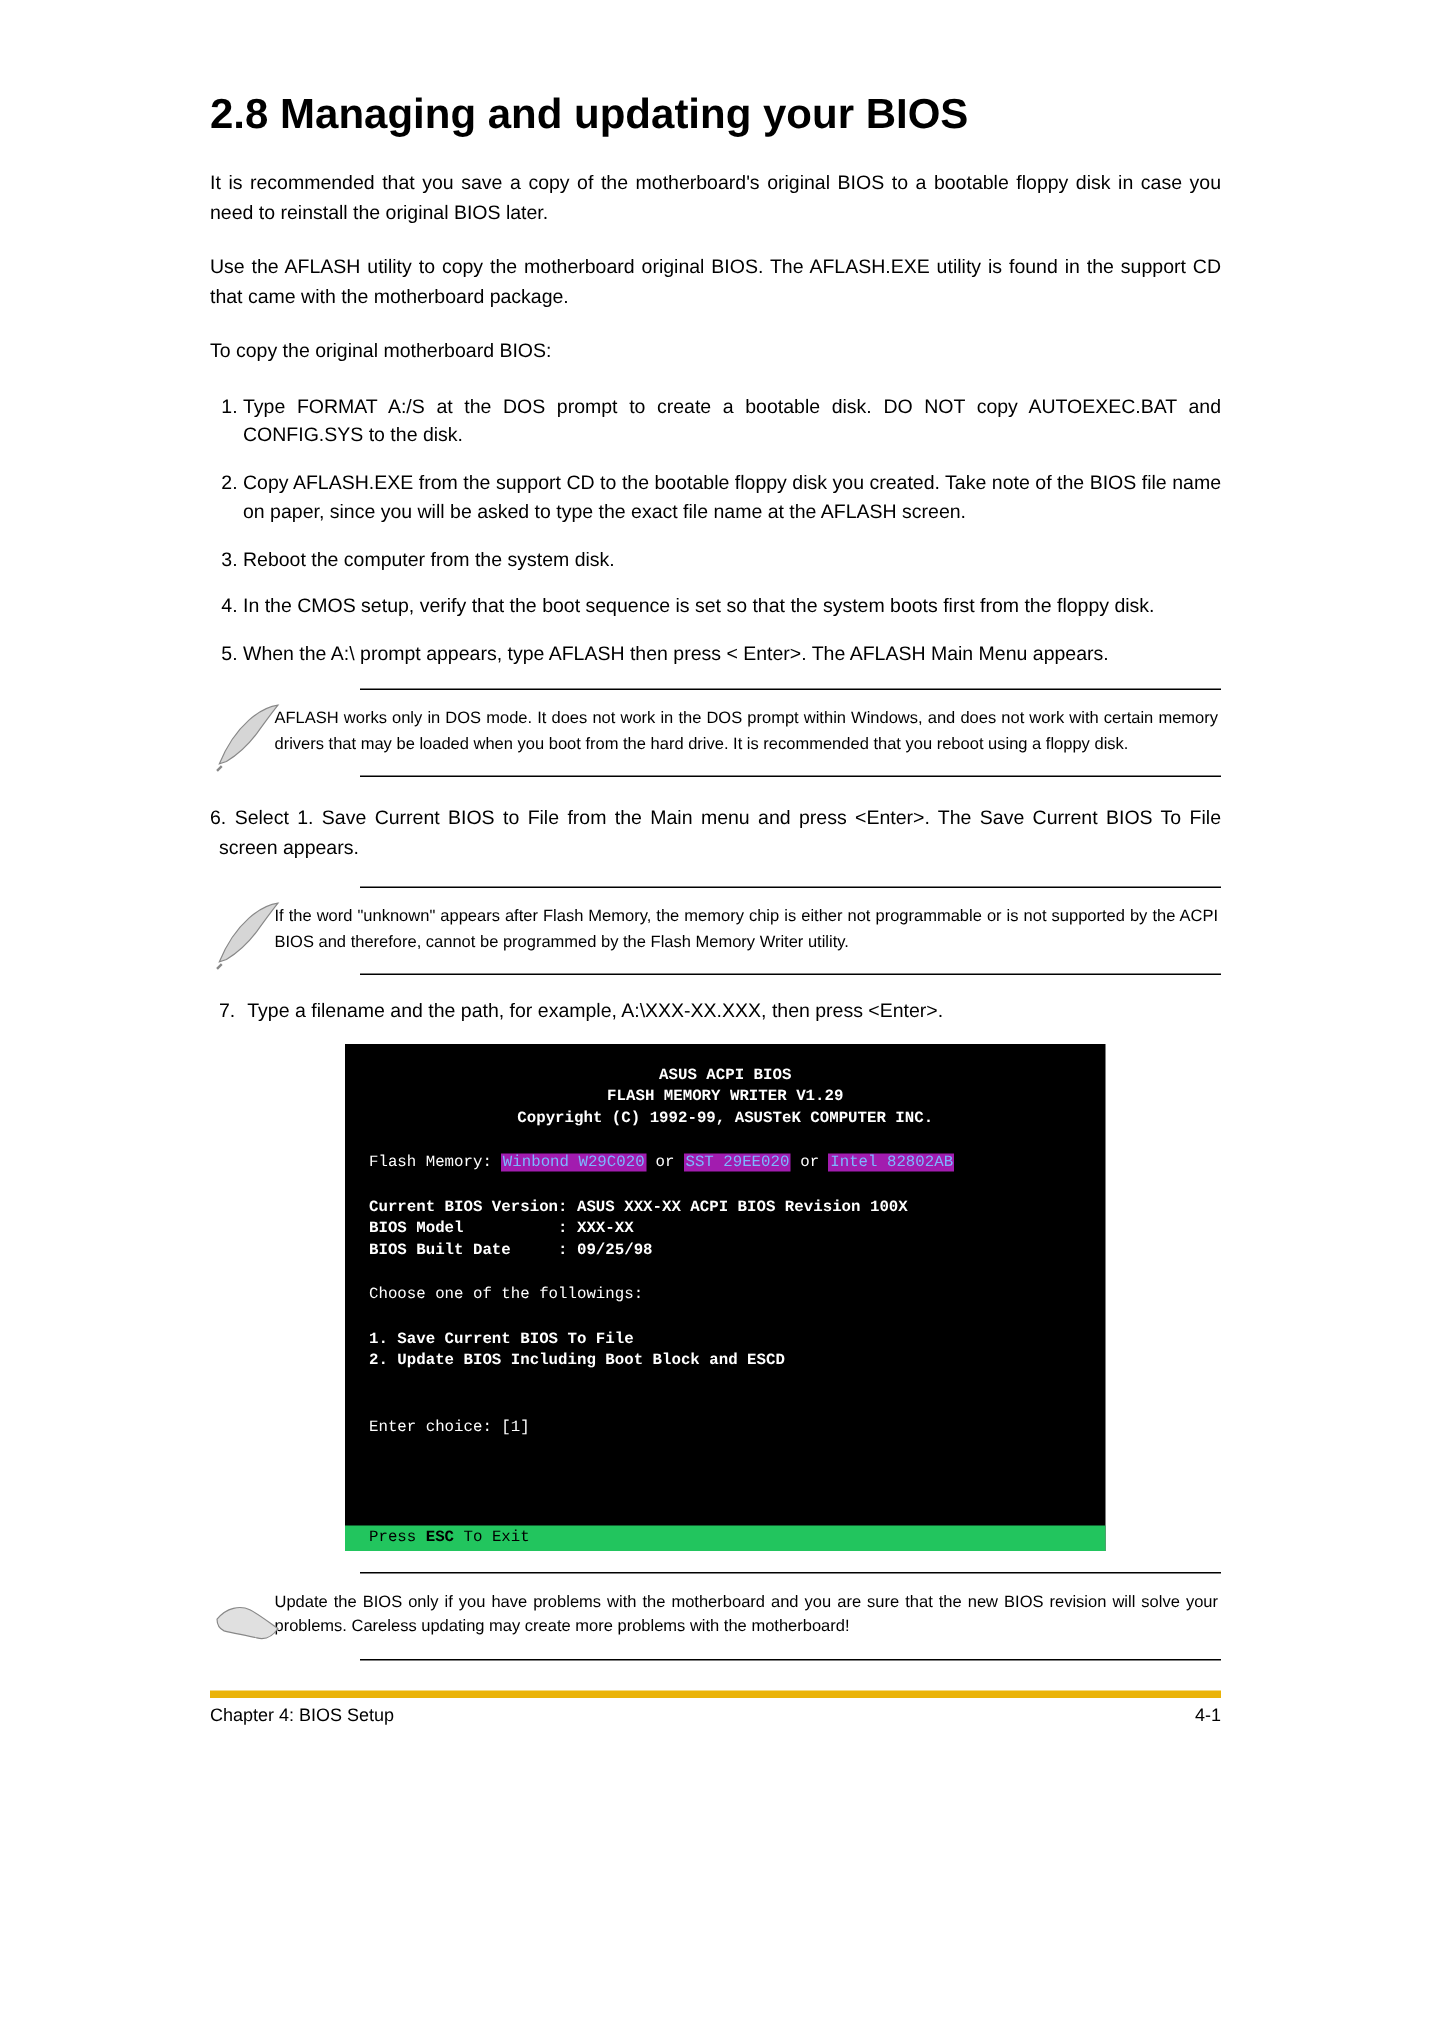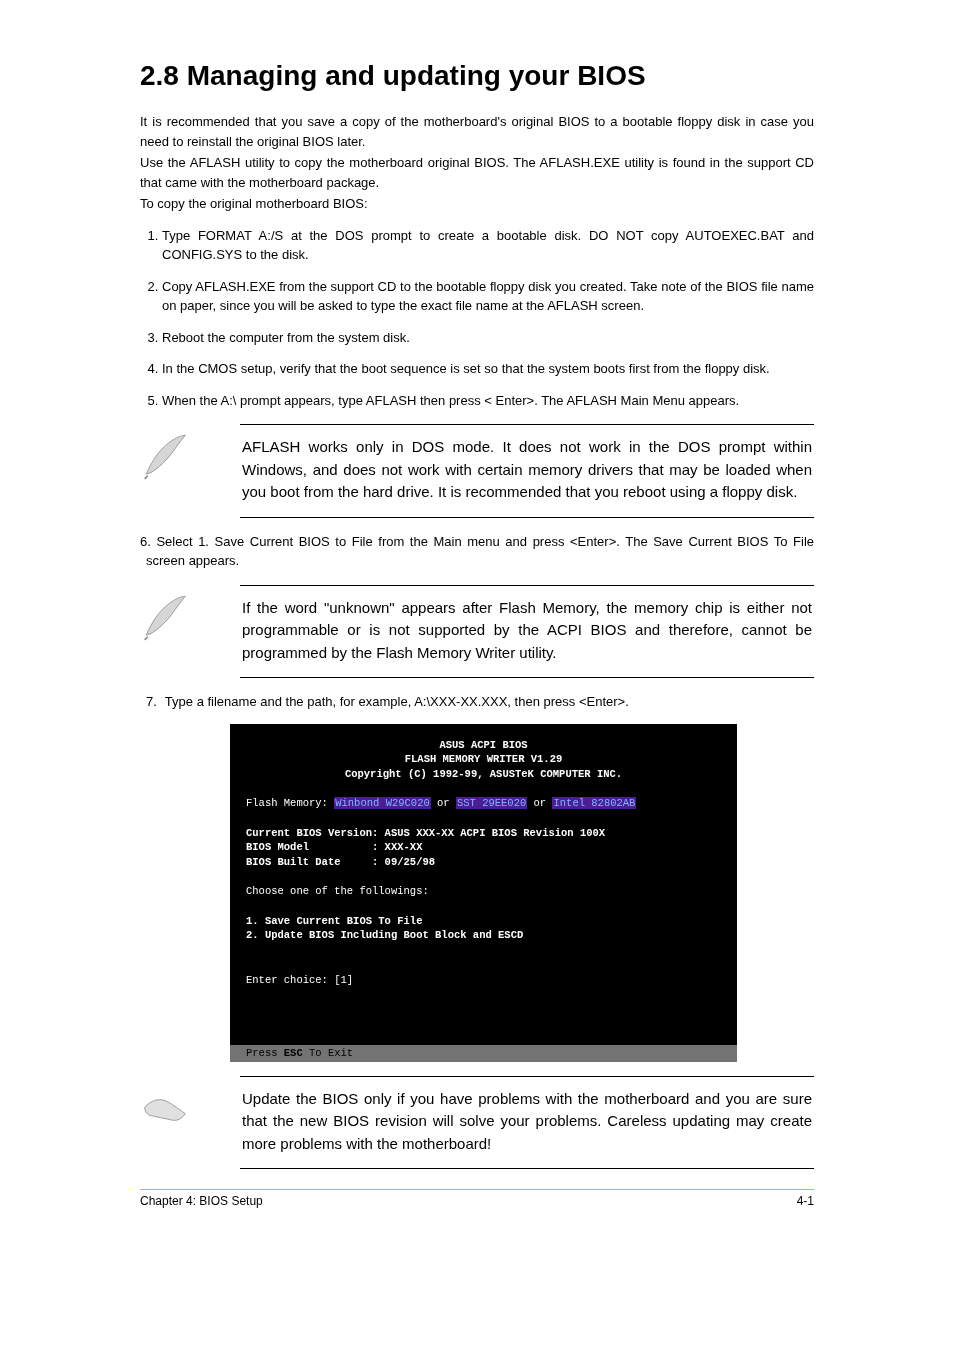--- a/index.html
+++ b/index.html
@@ -15,21 +15,21 @@
       box-sizing: border-box;
     }
     h1.section-title {
       font-size: 28px;
       font-weight: bold;
       margin: 0 0 20px 0;
     }
     p.body-text {
       font-size: 13px;
       line-height: 1.5;
-      margin: 2px 0;
+      margin: 17px 0;
       text-align: justify;
     }
     ol.steps {
       font-size: 13px;
       line-height: 1.5;
       padding-left: 22px;
       margin: 8px 0;
     }
     ol.steps li {
       margin-bottom: 6px;
@@ -47,22 +47,22 @@
       margin: 14px 0 14px 0;
     }
     .note-icon {
       position: absolute;
       left: 0;
       top: 8px;
       width: 55px;
     }
     .note-icon svg { width: 50px; height: 50px; }
     .note-text {
-      margin-left: 100px;
-      font-size: 15px;
+      margin-left: 41px;
+      font-size: 11px;
       line-height: 1.5;
       text-align: justify;
       padding: 8px 2px 10px 2px;
     }
     .step7 {
       font-size: 13px;
       line-height: 1.5;
       margin: 10px 0 10px 0;
       padding-left: 22px;
       text-indent: -16px;
@@ -76,35 +76,35 @@
       font-size: 10.5px;
       padding: 14px 16px 6px 16px;
       margin: 12px 0 12px 90px;
       line-height: 1.4;
       white-space: pre;
       width: 475px;
     }
     .terminal .center { text-align: center; display: block; }
     .terminal .hl {
       color: #7DB7FF;
-      background: #4c1d95;
+      background: #a21caf;
       padding: 0 1px;
     }
     .terminal .bold { font-weight: bold; }
     .terminal .bottom {
-      background: #737373;
+      background: #22c55e;
       color: #000;
       display: block;
       margin: 14px -16px -6px -16px;
       padding: 1px 16px;
     }
 
     .footer {
       margin-top: 20px;
-      border-top: 1px solid #eab308;
+      border-top: 5px solid #eab308;
       padding-top: 4px;
       display: flex;
       justify-content: space-between;
       font-size: 12px;
     }
   </style>
 </head>
 <body>
 
 <div class="page">

